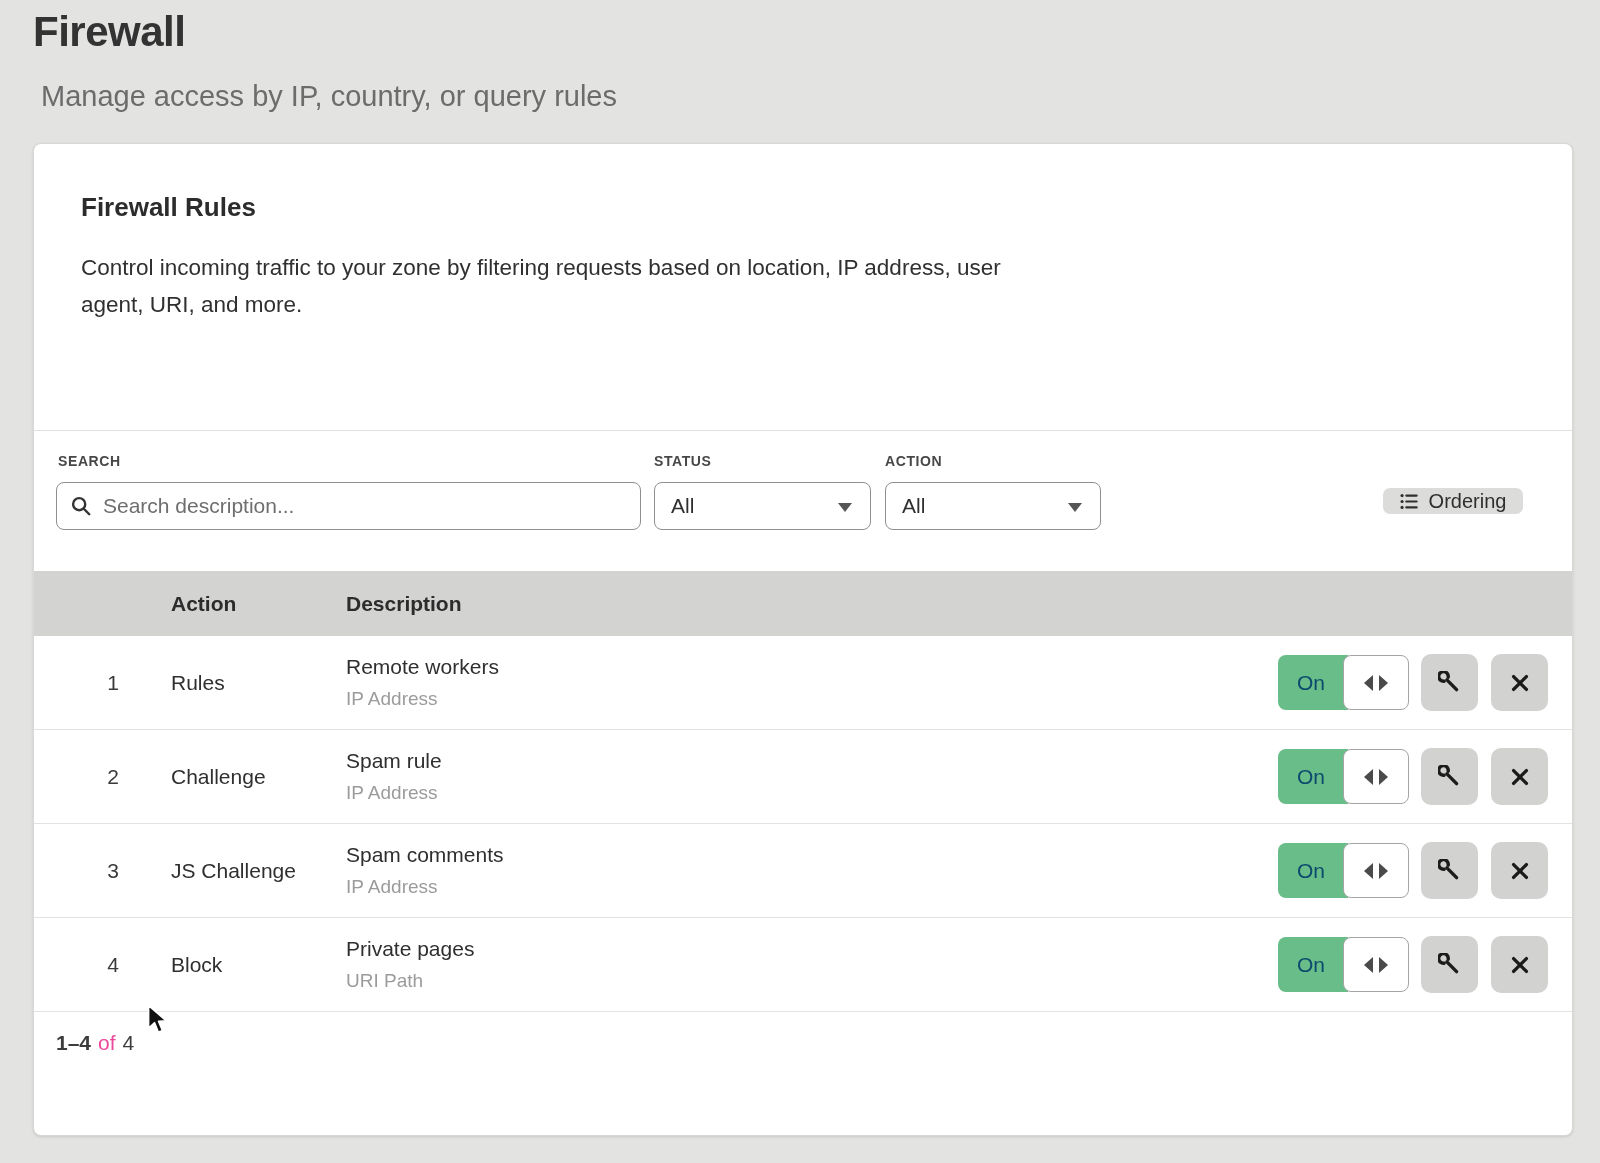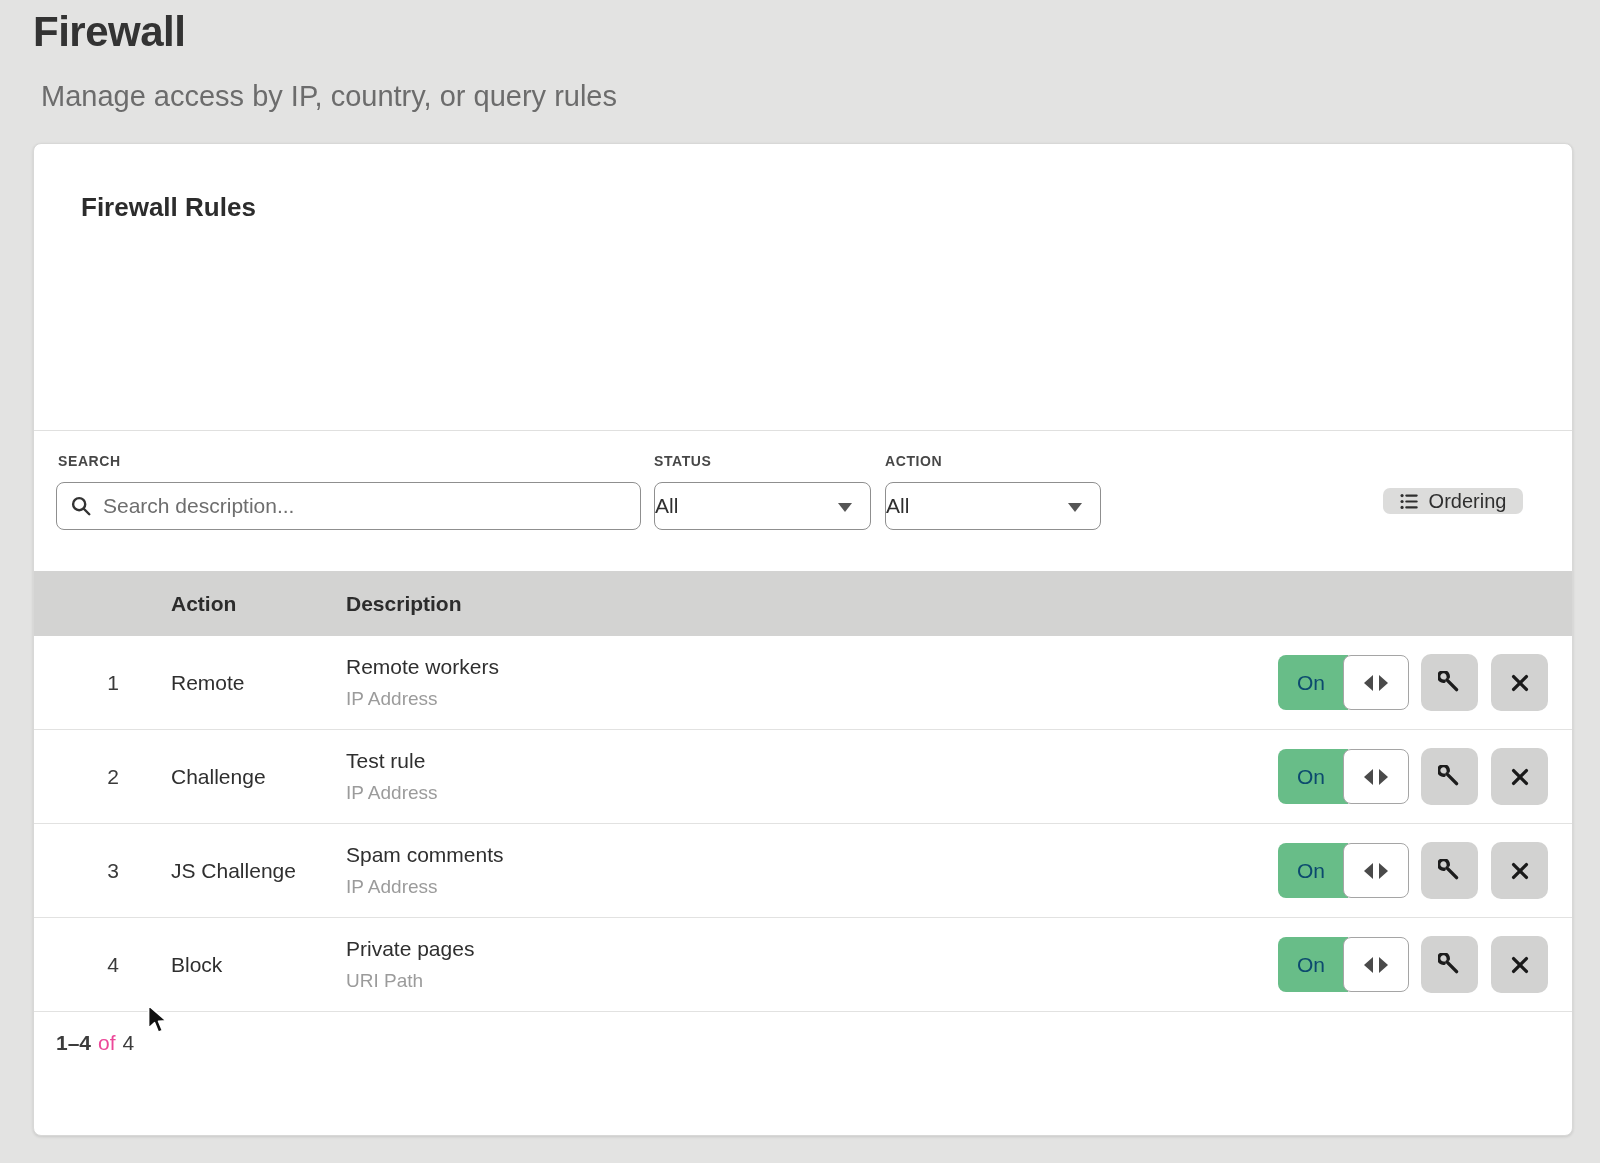--- a/index.html
+++ b/index.html
@@ -59,21 +59,21 @@
   .search-input {
     width:100%; height:100%; border:1.5px solid #8f8f8f; border-radius:8px;
     padding:0 14px 0 46px; font-family:inherit; font-size:21px; color:#333; background:#fff;
     outline:none;
   }
   .search-input::placeholder { color:#6e6e6e; opacity:1; }
   .search-icon { position:absolute; left:14px; top:13px; width:22px; height:22px; }
   .select-box {
     position:absolute; top:51px; height:48px; border:1.5px solid #8f8f8f; border-radius:8px;
     background:#fff; font-size:21px; color:#2f2f2f; display:flex; align-items:center;
-    cursor:pointer;
+    padding-left:16px; cursor:pointer;
   }
   .sel-status { left:620px; width:217px; } .sel-action { left:851px; width:216px; }
   .caret {
     position:absolute; right:18px; top:20px; width:0; height:0;
     border-left:7px solid transparent; border-right:7px solid transparent;
     border-top:9px solid #555;
   }
   .ordering-btn {
     position:absolute; left:1349px; top:57px; width:140px; height:26px;
     background:#dcdcdb; border:none; border-radius:7px; cursor:pointer;
@@ -142,20 +142,21 @@
 <div class="page">
 
   <div class="page-title">Firewall</div>
   <div class="page-subtitle">Manage access by IP, country, or query rules</div>
 
   <div class="card">
 
     <section class="top">
       <div class="top-left">
         <div class="rules-heading">Firewall Rules</div>
+        <p class="rules-desc">Control incoming traffic to your zone by filtering requests based on location, IP address, user agent, URI, and more.</p>
       </div>
     </section>
 
     <section class="filters">
       <div class="filter-label lbl-search">SEARCH</div>
       <div class="search-wrap">
         <svg class="search-icon" viewBox="0 0 24 24" fill="none" stroke="#333" stroke-width="2.6" stroke-linecap="round">
           <circle cx="10" cy="10" r="6.6"></circle>
           <path d="M15 15 L21 21"></path>
         </svg>
@@ -193,21 +194,21 @@
 
     <div class="thead">
       <span class="th th-action">Action</span>
       <span class="th th-desc">Description</span>
     </div>
 
     <div class="rows">
 
       <div class="rule-row">
         <span class="row-num">1</span>
-        <span class="row-action">Remote</span>
+        <span class="row-action">Rules</span>
         <span class="row-desc-title">Remote workers</span>
         <span class="row-desc-sub">IP Address</span>
         <div class="toggle">
           <div class="toggle-on">
               <span>On</span>
             </div>
           <div class="toggle-handle">
             <span class="tri-l"></span>
             <span class="tri-r"></span>
           </div>
@@ -222,21 +223,21 @@
           <svg width="22" height="22" viewBox="0 0 24 24" stroke="#1a1a1a" stroke-width="3.6" stroke-linecap="round">
             <path d="M5 5 L19 19"></path>
               <path d="M19 5 L5 19"></path>
           </svg>
         </button>
       </div>
 
       <div class="rule-row">
         <span class="row-num">2</span>
         <span class="row-action">Challenge</span>
-        <span class="row-desc-title">Test rule</span>
+        <span class="row-desc-title">Spam rule</span>
         <span class="row-desc-sub">IP Address</span>
         <div class="toggle">
           <div class="toggle-on">
               <span>On</span>
             </div>
           <div class="toggle-handle">
             <span class="tri-l"></span>
             <span class="tri-r"></span>
           </div>
         </div>

